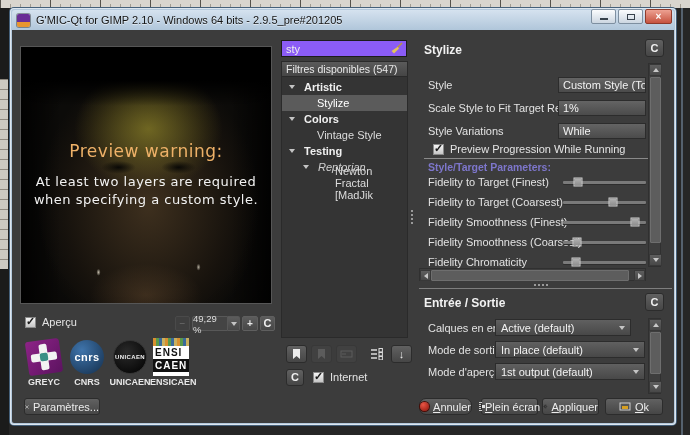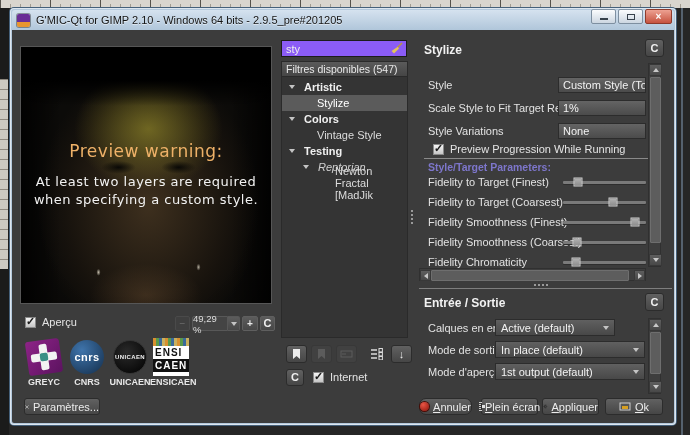--- a/index.html
+++ b/index.html
@@ -301,21 +301,21 @@
       <div class="abs panel-title" style="left:412px;top:13px;">Stylize</div>
       <div class="abs gbtn refresh-btn" style="left:633px;top:9px;">
         <span class="refresh-glyph">C</span>
       </div>
 
       <div class="abs p-label" style="left:416px;top:49px;">Style</div>
       <div class="abs field" style="left:546px;top:47px;width:88px;"><span>Custom Style (Top Laye</span></div>
       <div class="abs p-label" style="left:416px;top:72px;">Scale Style to Fit Target Resolution</div>
       <div class="abs field" style="left:546px;top:70px;width:88px;"><span>1%</span></div>
       <div class="abs p-label" style="left:416px;top:95px;">Style Variations</div>
-      <div class="abs field" style="left:546px;top:93px;width:88px;"><span>None</span></div>
+      <div class="abs field" style="left:546px;top:93px;width:88px;"><span>While</span></div>
 
       <div class="abs checkbox checked" style="left:421px;top:114px;"></div>
       <div class="abs small-label" style="left:438px;top:113px;">Preview Progression While Running</div>
 
       <div class="abs sect-rule" style="left:412px;top:128px;width:224px;"></div>
       <div class="abs sect-label" style="left: 416px; top: 131px; color: rgb(125, 118, 203);">Style/Target Parameters:</div>
 
       <div class="abs p-label" style="left:416px;top:146px;">Fidelity to Target (Finest)</div>
       <div class="abs slider" style="left:551px;top:146px;">
         <div class="slider-track"></div>
@@ -365,21 +365,21 @@
       <div class="abs divider" style="left:407px;top:258px;width:253px;">
         <span class="grip-h" style="left:115px;top:-4px;"></span>
       </div>
 
       <div class="abs panel-title" style="left:412px;top:266px;">Entrée / Sortie</div>
       <div class="abs gbtn refresh-btn" style="left:633px;top:263px;">
         <span class="refresh-glyph">C</span>
       </div>
 
       <div class="abs p-label" style="left:416px;top:292px;">Calques en entrée</div>
-      <div class="abs combo" style="left:483px;top:289px;width:120px;">
+      <div class="abs combo" style="left:483px;top:289px;width:136px;">
         <span>Active (default)</span>
         <span class="tri-down"></span>
       </div>
       <div class="abs p-label" style="left:416px;top:314px;">Mode de sortie</div>
       <div class="abs combo" style="left:483px;top:311px;width:150px;">
         <span>In place (default)</span>
         <span class="tri-down"></span>
       </div>
       <div class="abs p-label" style="left:416px;top:336px;">Mode d'aperçu</div>
       <div class="abs combo" style="left:483px;top:333px;width:150px;">

